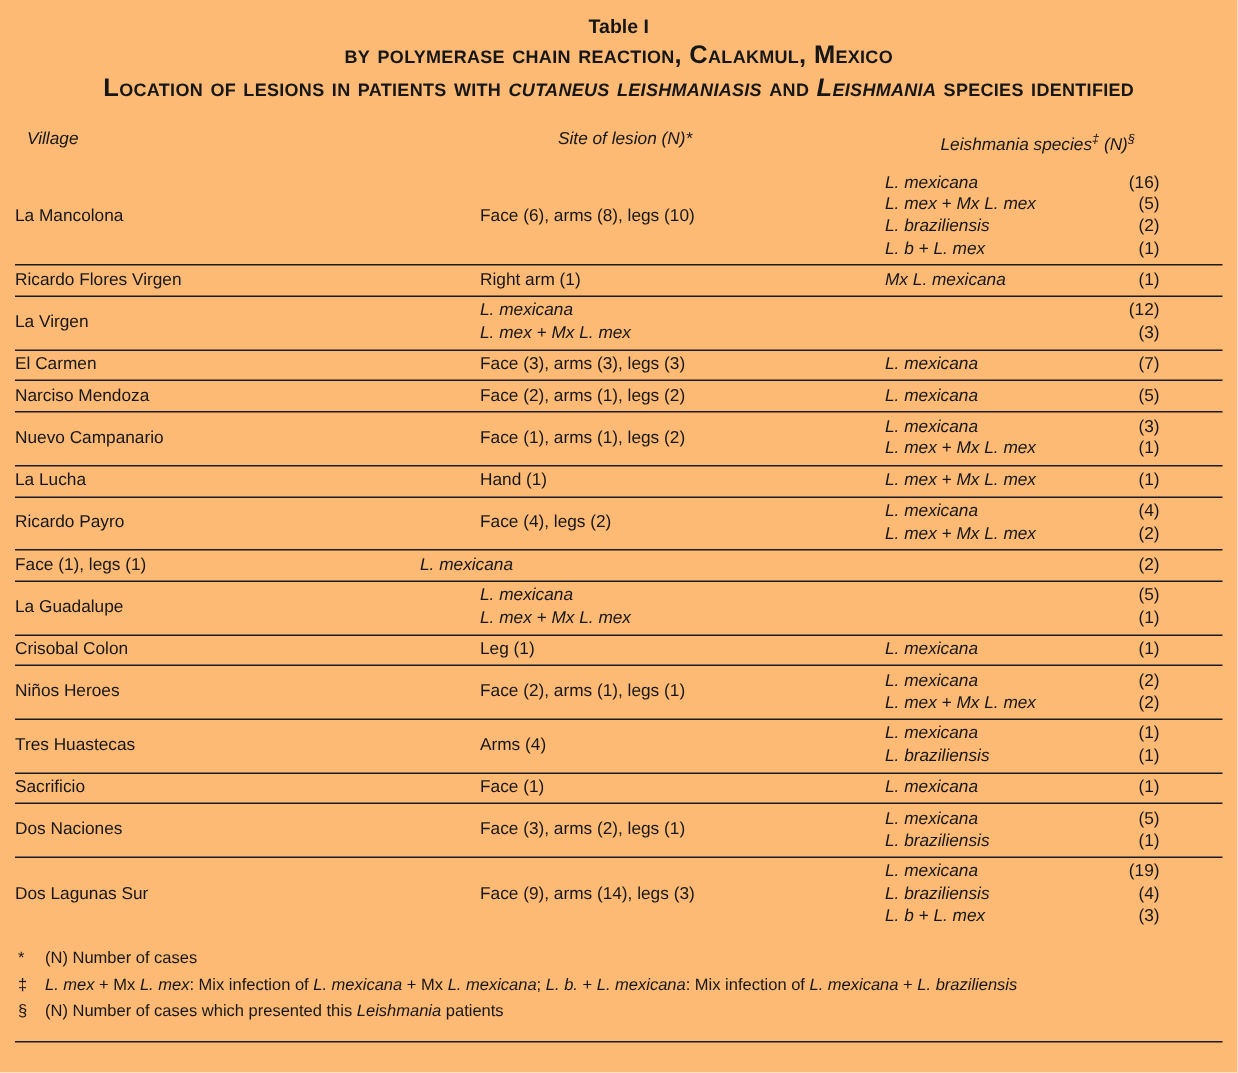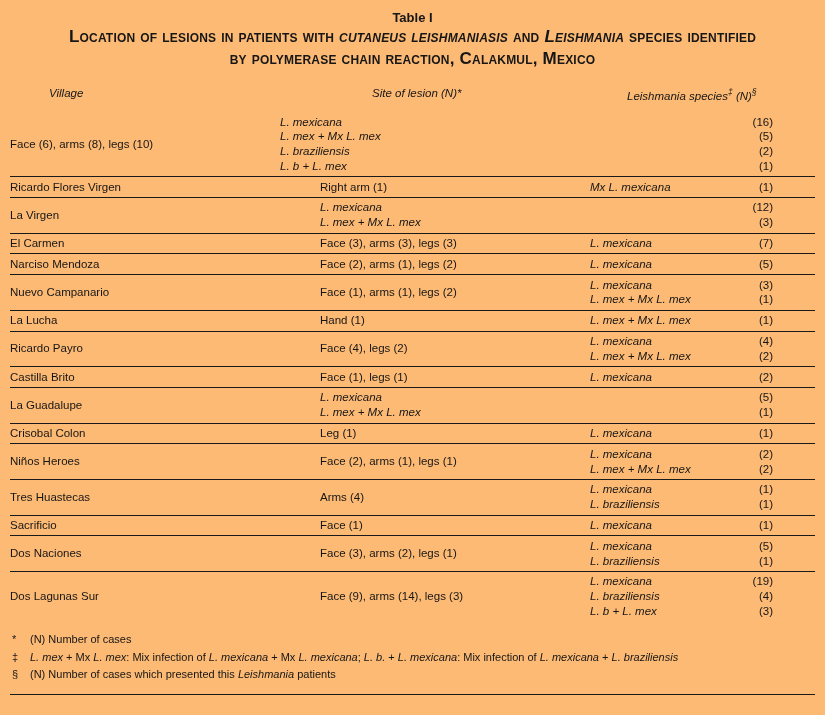--- a/index.html
+++ b/index.html
@@ -16,21 +16,21 @@
     position:absolute; top:26px; left:0; width:100%;
     text-align:center; font-weight:bold; font-variant:small-caps;
     font-size:17px; line-height:22px; letter-spacing:0.2px;
   }
   .it { font-style:italic; }
   .colheads {
     position:absolute; top:87px; left:0; width:100%; height:16px;
     font-style:italic; font-size:11.5px;
   }
   .ch { position:absolute; top:0; white-space:nowrap; }
-  .ch-village { left:49px;text-align:center; }
+  .ch-village { left:18px;text-align:center; }
   .ch-site    { left:372px; }
   .ch-species { left:627px; }
   .ch sup { font-size:8.5px; }
   .tbl { position:absolute; top:112px; left:10px; width:805px; }
   .row {
     display:flex; align-items:center;
     padding:2.5px 0;
     border-bottom:1.5px solid #1a1a1a;
   }
   .row:last-child { border-bottom:none; }
@@ -53,34 +53,35 @@
   }
 </style>
 </head>
 <body>
 
 <div class="page">
 
   <div class="table-label">Table I</div>
 
   <div class="heading">
+    <div class="heading-line"><span>by polymerase chain reaction, Calakmul, Mexico</span></div>
     <div class="heading-line"><span>Location of lesions in patients with </span><span class="it">cutaneus leishmaniasis</span><span> and </span><span class="it">Leishmania</span><span> species identified</span></div>
-    <div class="heading-line"><span>by polymerase chain reaction, Calakmul, Mexico</span></div>
   </div>
 
   <div class="colheads">
     <div class="ch ch-village">Village</div>
     <div class="ch ch-site">Site of lesion (N)*</div>
     <div class="ch ch-species">
       <span>Leishmania species</span><sup>‡</sup><span> (N)</span><sup>§</sup>
     </div>
   </div>
 
   <div class="tbl" id="tbody">
       <div class="row">
+        <div class="cell c-village">La Mancolona</div>
         <div class="cell c-site">Face (6), arms (8), legs (10)</div>
         <div class="cell c-species">
           <div class="sp-line">
             <span class="sp-name">L. mexicana</span>
             <span class="sp-n">(16)</span>
           </div>
           <div class="sp-line">
             <span class="sp-name">L. mex + Mx L. mex</span>
             <span class="sp-n">(5)</span>
           </div>
@@ -169,21 +170,20 @@
             <span class="sp-name">L. mexicana</span>
             <span class="sp-n">(4)</span>
           </div>
           <div class="sp-line">
             <span class="sp-name">L. mex + Mx L. mex</span>
             <span class="sp-n">(2)</span>
           </div>
         </div>
       </div>
       <div class="row">
-        <div class="cell c-village">Castilla Brito</div>
         <div class="cell c-site">Face (1), legs (1)</div>
         <div class="cell c-species">
           <div class="sp-line">
             <span class="sp-name">L. mexicana</span>
             <span class="sp-n">(2)</span>
           </div>
         </div>
       </div>
       <div class="row">
         <div class="cell c-village">La Guadalupe</div>

